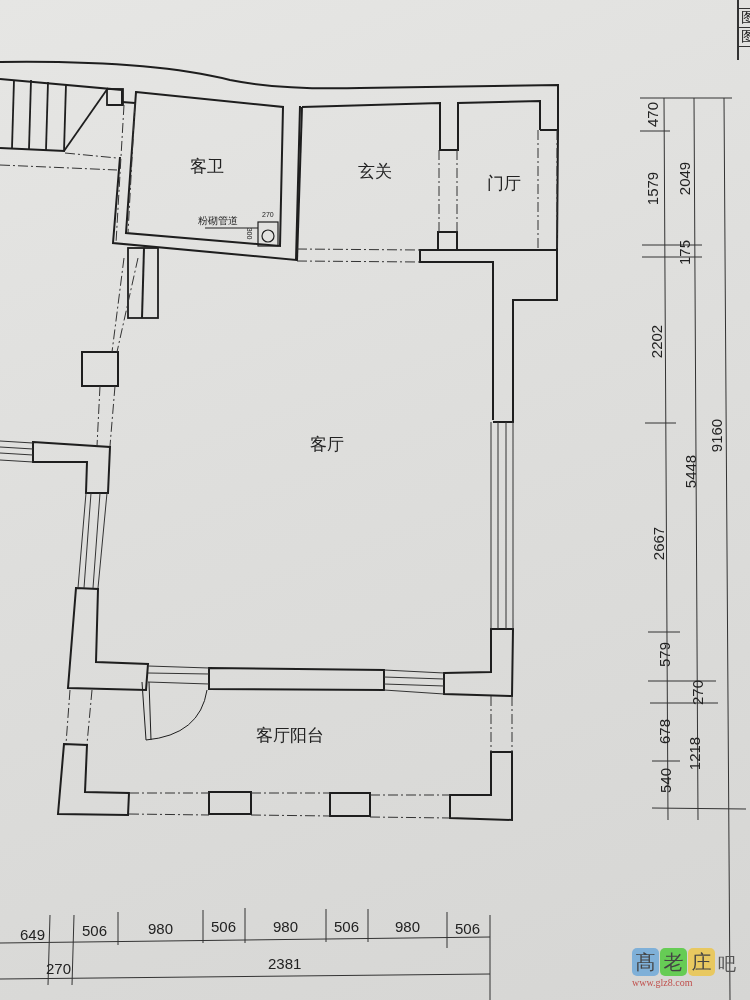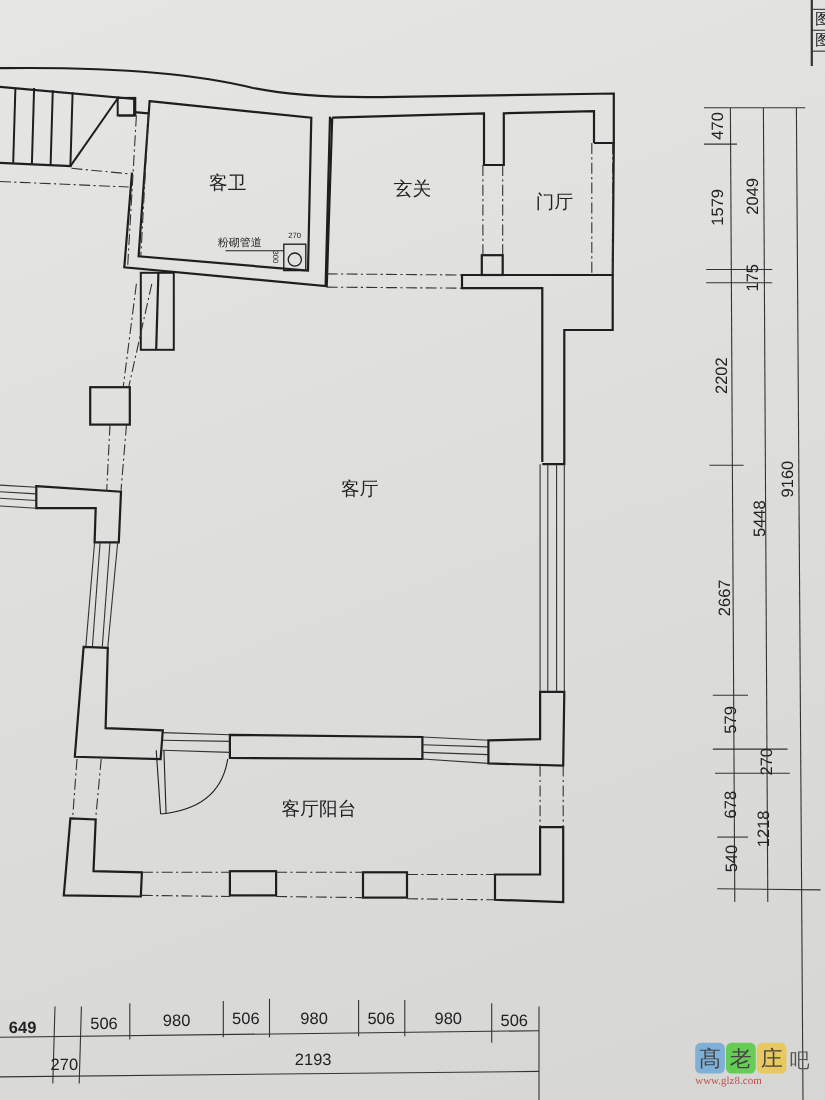--- a/index.html
+++ b/index.html
@@ -179,31 +179,31 @@
   <div class="dim v" style="left:685px;top:684px;">270</div>
   <div class="dim v" style="left:652px;top:723px;">678</div>
   <div class="dim v" style="left:653px;top:772px;">540</div>
 
   <div class="dim v" style="left:668px;top:170px;">2049</div>
   <div class="dim v" style="left:674px;top:463px;">5448</div>
   <div class="dim v" style="left:678px;top:745px;">1218</div>
 
   <div class="dim v" style="left:700px;top:427px;">9160</div>
 
-  <div class="dim" style="left:8px;top:926px;font-weight:bold;">649</div>
+  <div class="dim" style="left:20px;top:926px;">649</div>
   <div class="dim" style="left:82px;top:922px;">506</div>
   <div class="dim" style="left:148px;top:920px;">980</div>
   <div class="dim" style="left:211px;top:918px;">506</div>
   <div class="dim" style="left:273px;top:918px;">980</div>
   <div class="dim" style="left:334px;top:918px;">506</div>
   <div class="dim" style="left:395px;top:918px;">980</div>
   <div class="dim" style="left:455px;top:920px;">506</div>
 
   <div class="dim" style="left:46px;top:960px;">270</div>
-  <div class="dim" style="left:268px;top:955px;">2193</div>
+  <div class="dim" style="left:268px;top:955px;">2381</div>
 
   <div class="watermark">
     <div class="wm-chars">
       <div class="wm-char" style="background:#7fb0d8;">髙</div>
       <div class="wm-char" style="background:#66cc55;">老</div>
       <div class="wm-char" style="background:#e8c860;">庄</div>
       <div class="wm-ba">吧</div>
     </div>
     <div class="wm-url">www.glz8.com</div>
   </div>

